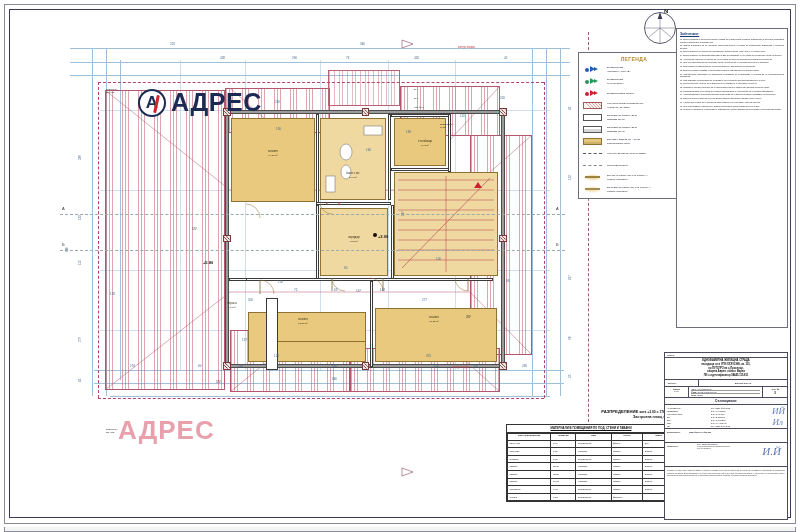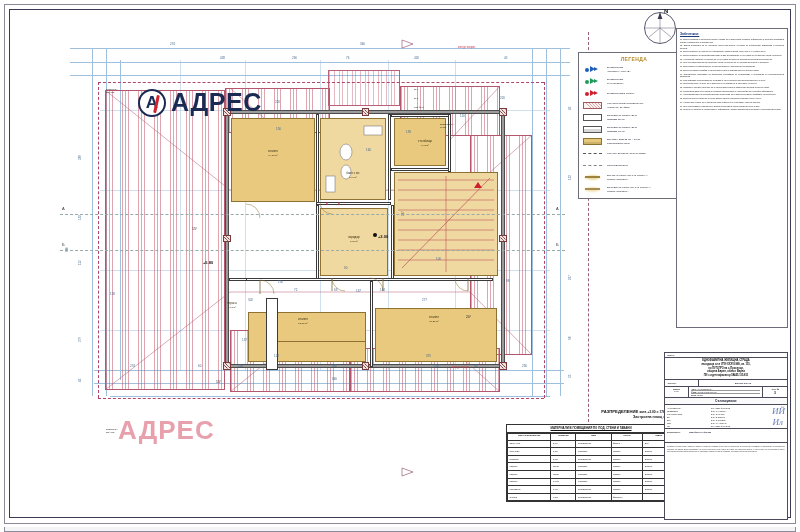--- a/index.html
+++ b/index.html
@@ -784,17 +784,26 @@
       </div>
       <div class="sig" style="right:2px; top:1px; font-size:9px;">ИЙ</div>
       <div class="sig" style="right:4px; top:12px; font-size:9px;">Ил</div>
     </div>
 
     <div style="border-bottom:0.7px solid #4a4a5a; padding:2px; position:relative; min-height:14px;">
       <span class="tb-lab">Възложител:</span>
       <span style="font-weight:bold; font-size:2.5px; margin-left:8px;">ИВАЙЛО РАЙКОВ</span>
     </div>
 
+    <div style="border-bottom:0.7px solid #4a4a5a; padding:2px; position:relative; min-height:24px;">
+      <span class="tb-lab">Проектант:</span>
+      <div style="margin-left:30px; margin-top:-4px;">
+        <div style="font-size:2.2px;">арх. Иван Йорданов</div>
+        <div style="font-size:1.8px; white-space:pre-line; color:#333;">с пълна проектантска правоспособност
+рег. № 02033847</div>
+      </div>
+      <div class="sig" style="right:6px; top:2px; font-size:11px;">И.Й</div>
+    </div>
 
     <div class="tb-note">Съгласно ЗАПСП. Това е авторско право с носителя на права: този чертеж и забележки не подлежат на копиране и тиражиране без писменото съгласие на автора. Всяко използване на чертежа за други цели, освен за целите на настоящия проект, е нарушение и се преследва по закон. Проектната документация трябва да се използва в цялост и само в оригинал, с подпис и печат на проектанта.</div>
   </div>
 
 </div>
 
 </body></html>

